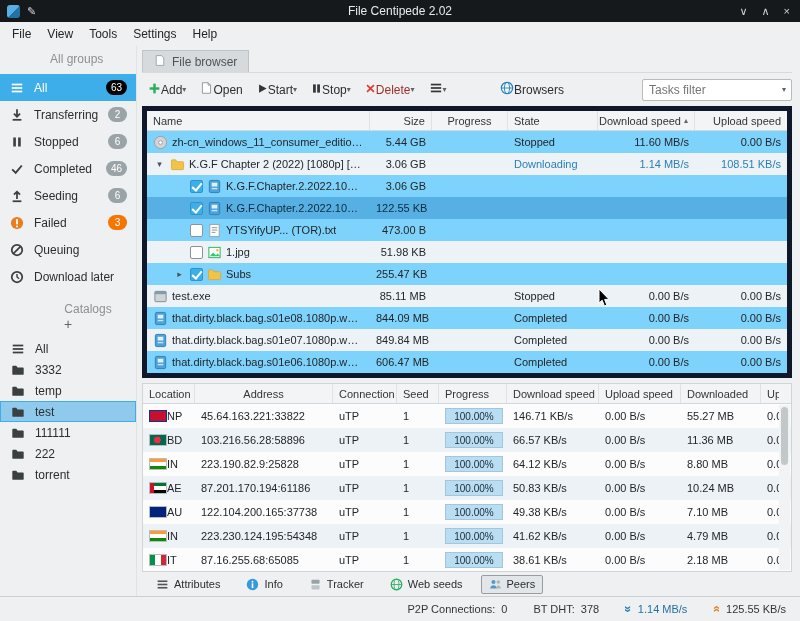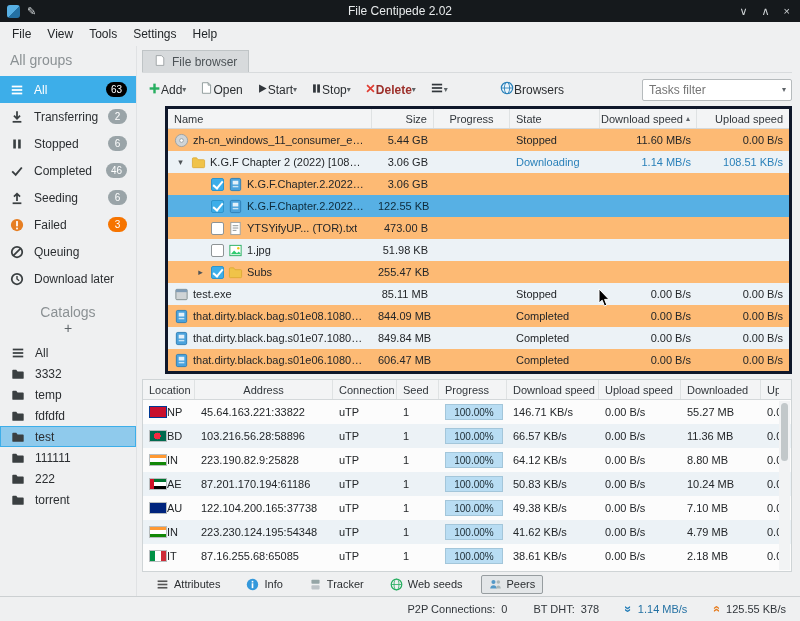--- a/index.html
+++ b/index.html
@@ -21,21 +21,21 @@
   
   .menubar { height:24px; display:flex; align-items:center; padding-left:4px; font-size:12px;
              color:#232629; flex:none; background:#eff0f1; }
   .menu-item { padding:3px 8px; }
 
   .content { flex:1; display:flex; min-height:0; }
 
   
   .sidebar { width:137px; flex:none; background:#eff0f1; border-right:1px solid #e0e2e4;
              overflow:hidden; }
-  .groups-label, .catalogs-label { color:#8b9194; font-size:14px; }
+  .groups-label, .catalogs-label { color:#8b9194; font-size:12px;margin-left:40px; }
   .groups-label { padding:6px 10px 8px; }
   .side-item { height:27px; display:flex; align-items:center; gap:9px; padding:0 9px;
                font-size:12px; color:#2b2e31; }
   .side-item.selected { background:#3daee9; color:#fff; }
   .s-icon { width:16px; height:16px; display:flex; align-items:center; justify-content:center;
             color:#3a3f41; flex:none; }
   .side-item.selected .s-icon { color:#fff; }
   .badge { margin-left:auto; min-width:19px; height:15px; border-radius:8px; color:#fff;
            font-size:10px; display:flex; align-items:center; justify-content:center; padding:0 5px; }
   .catalogs-header { display:flex; justify-content:space-between; align-items:center;
@@ -50,31 +50,31 @@
   .tabs-row { height:26px; display:flex; align-items:flex-end; gap:2px; padding-top:4px; flex:none; }
   .tab { height:22px; display:flex; align-items:center; gap:6px; padding:0 11px; font-size:12px;
          border:1px solid #bfc4c6; border-bottom:none; background:#d7dadc; color:#4d5357; }
   .tab.active { background:#f2f3f4; color:#232629; border-top:2px solid #3daee9; }
 
   .toolbar { height:34px; display:flex; align-items:center; gap:2px; font-size:12px;
              color:#2b2e31; flex:none; border-top:1px solid #d8dbdd; }
   .tbtn { display:flex; align-items:center; padding:4px 6px; border-radius:3px; }
   .tbtn .lbl { white-space:nowrap; }
   .caret { font-size:8px; color:#5e6468; }
-  .delete-lbl { color:#9c2f2a;font-weight:bold; }
+  .delete-lbl { color:#9c2f2a; }
   .spacer1 { flex:1; }
   .spacer2 { width:68px; flex:none; }
   .filter-box { width:150px; height:22px; background:#fff; border:1px solid #b6bbbd;
                 border-radius:2px; display:flex; align-items:center; flex:none; }
   .filter-box input { flex:1; min-width:0; border:none; outline:none; padding:0 6px; font-size:12px;
                       color:#333; background:transparent; font-family:inherit; }
   .filter-box .caret { margin-right:5px; }
 
   
-  .task-table { flex:none; background:#fdba74; border:3px solid #0f172a;margin-left:23px; }
+  .task-table { flex:none; background:#7dd3fc; border:5px solid #0f172a; }
   .t-header { display:flex; height:20px; background:#f3f4f5; border-bottom:1px solid #d4d8da;
               font-size:11px; color:#31363b; }
   .hc { display:flex; align-items:center; padding:0 6px; border-right:1px solid #dfe2e3;
         white-space:nowrap; overflow:hidden; }
   .sort-glyph { font-size:8px; margin-left:3px; color:#5e6468; }
   .w-name { flex:1; min-width:0; }
   .w-size { width:62px; justify-content:flex-end; text-align:right; }
   .w-progress { width:76px; justify-content:center; }
   .w-state { width:90px; }
   .w-dl { width:97px; justify-content:flex-end; text-align:right; }
@@ -291,28 +291,20 @@
             <span class="s-label">3332</span>
           </div>
           <div class="catalog-item">
             <span class="s-icon">
               <svg width="14" height="14" viewBox="0 0 16 16">
                 <path d="M1.5 4a1 1 0 011-1H6l1.5 2h6a1 1 0 011 1v6.5a1 1 0 01-1 1h-11a1 1 0 01-1-1z" fill="currentColor"></path>
               </svg>
             </span>
             <span class="s-label">temp</span>
           </div>
-          <div class="catalog-item">
-            <span class="s-icon">
-              <svg width="14" height="14" viewBox="0 0 16 16">
-                <path d="M1.5 4a1 1 0 011-1H6l1.5 2h6a1 1 0 011 1v6.5a1 1 0 01-1 1h-11a1 1 0 01-1-1z" fill="currentColor"></path>
-              </svg>
-            </span>
-            <span class="s-label">fdfdfd</span>
-          </div>
           <div class="catalog-item selected">
             <span class="s-icon">
               <svg width="14" height="14" viewBox="0 0 16 16">
                 <path d="M1.5 4a1 1 0 011-1H6l1.5 2h6a1 1 0 011 1v6.5a1 1 0 01-1 1h-11a1 1 0 01-1-1z" fill="currentColor"></path>
               </svg>
             </span>
             <span class="s-label">test</span>
           </div>
           <div class="catalog-item">
             <span class="s-icon">

